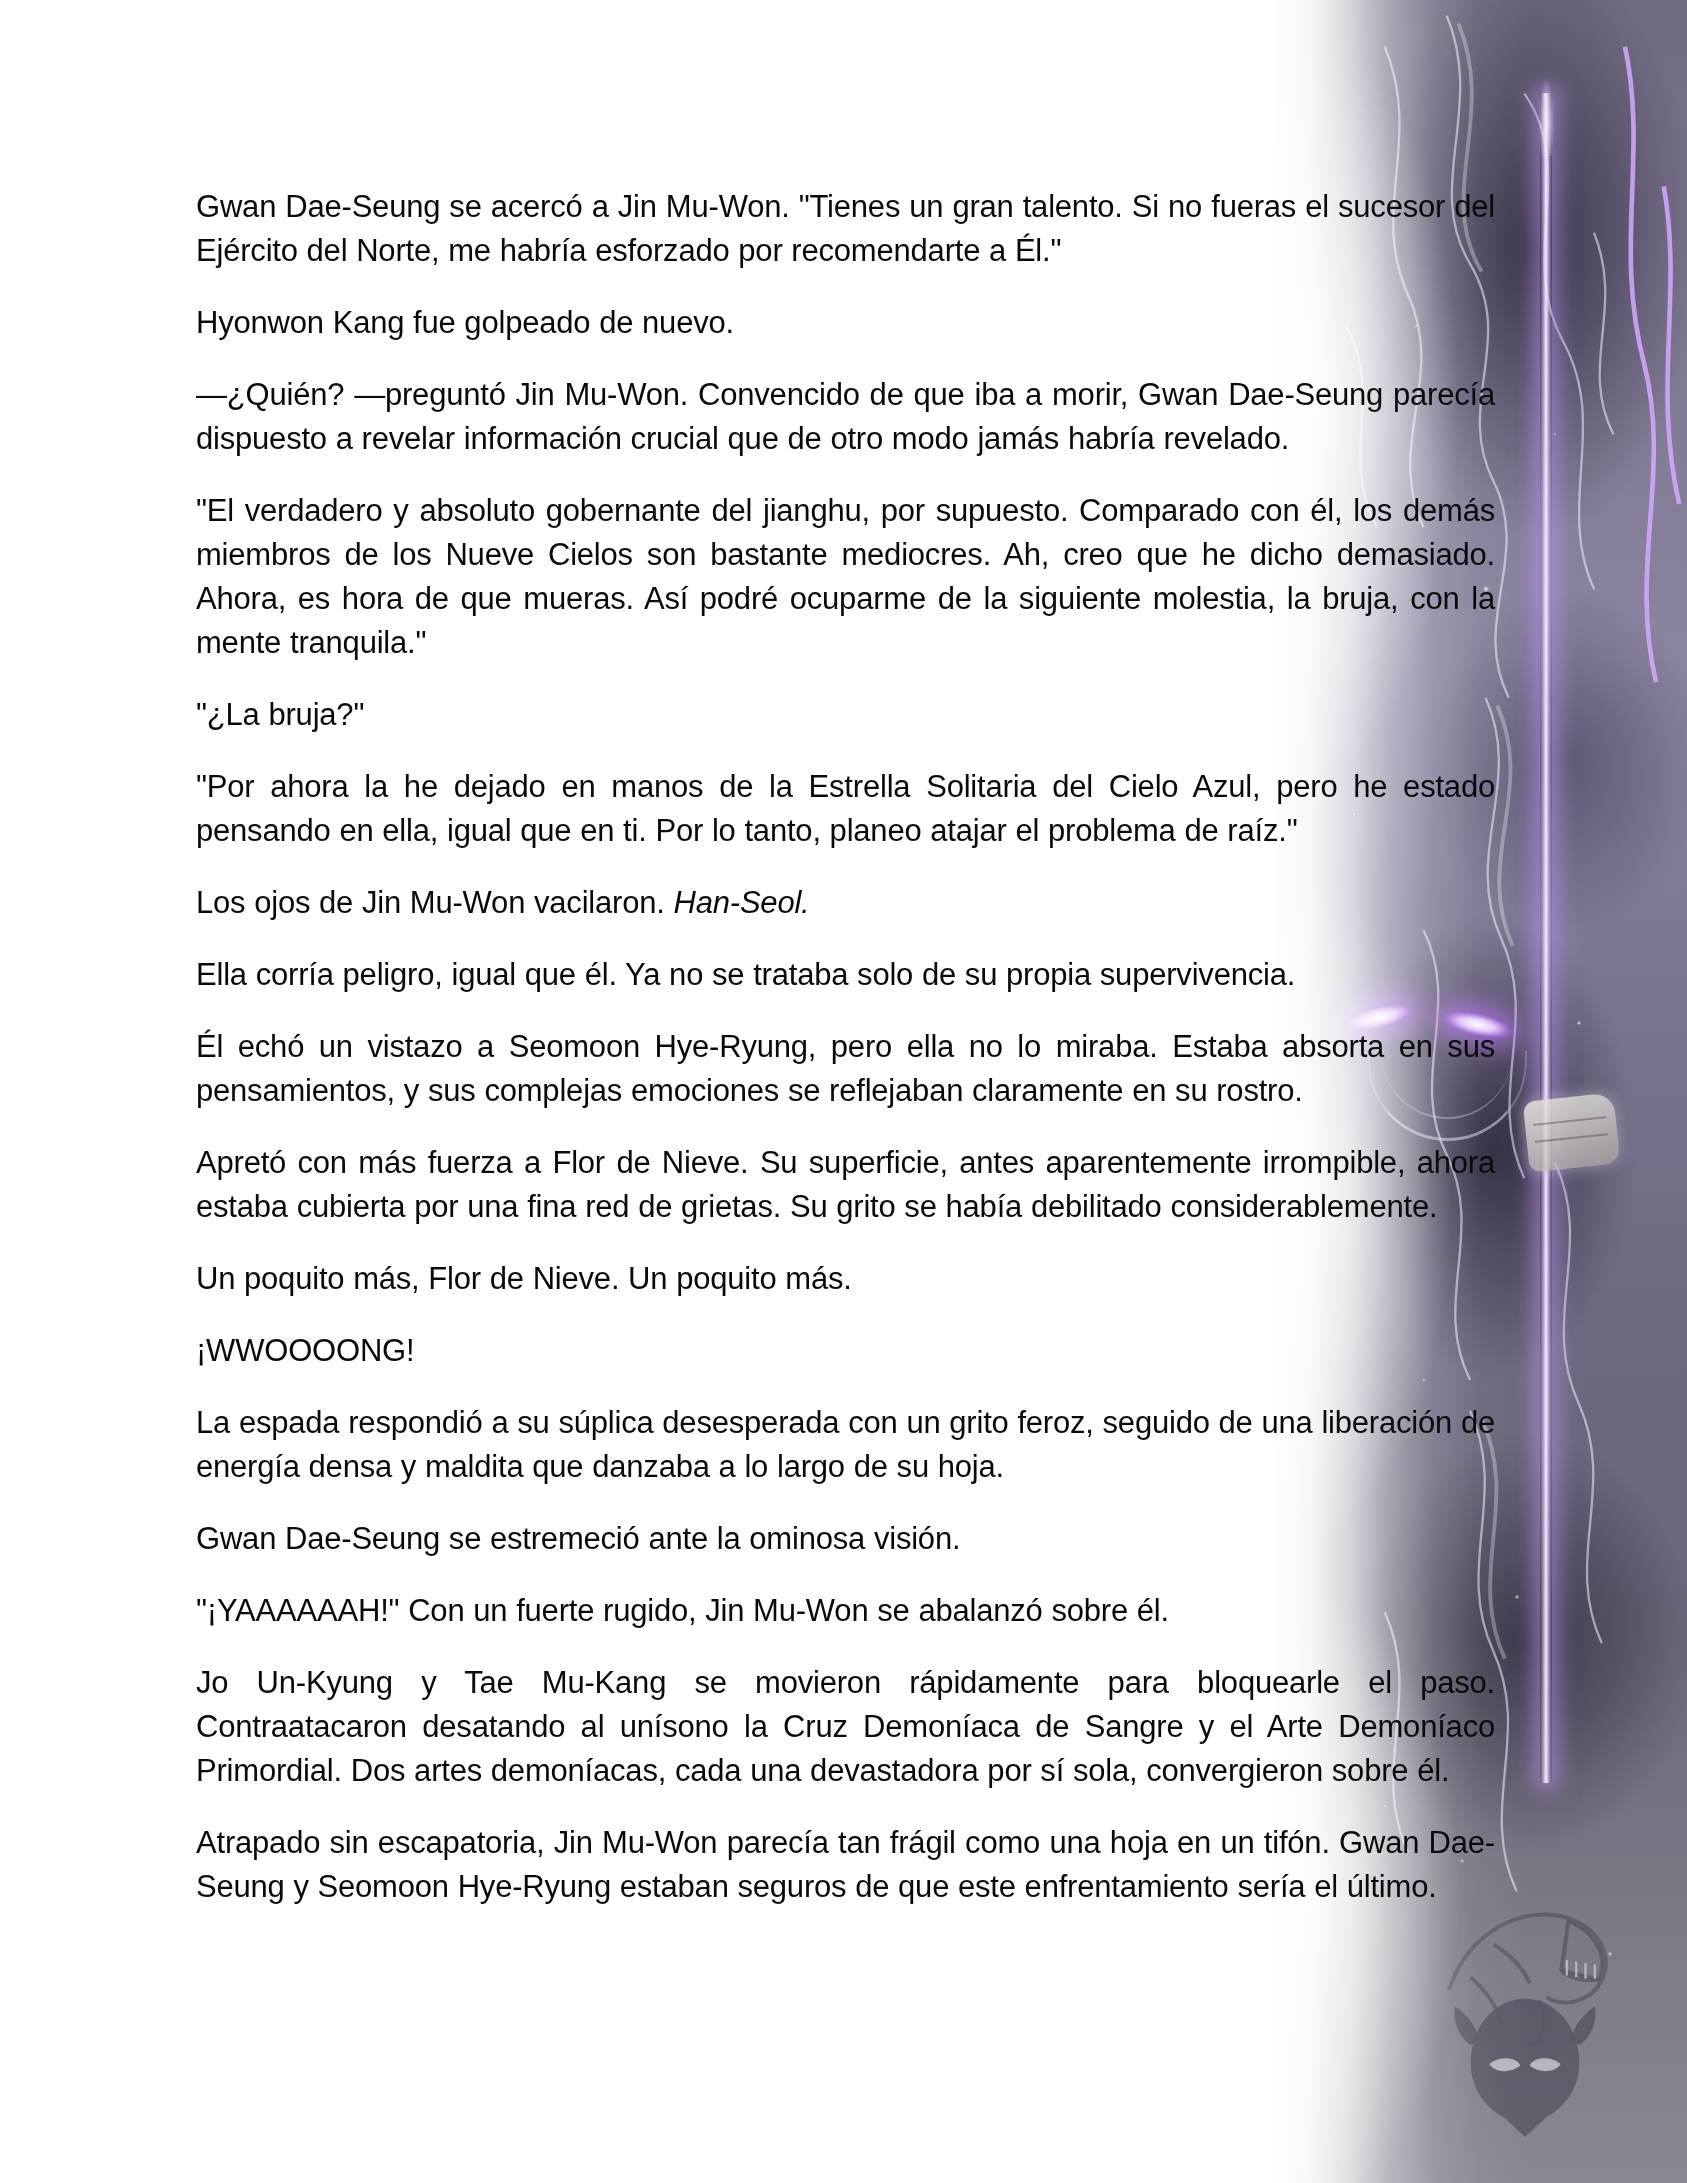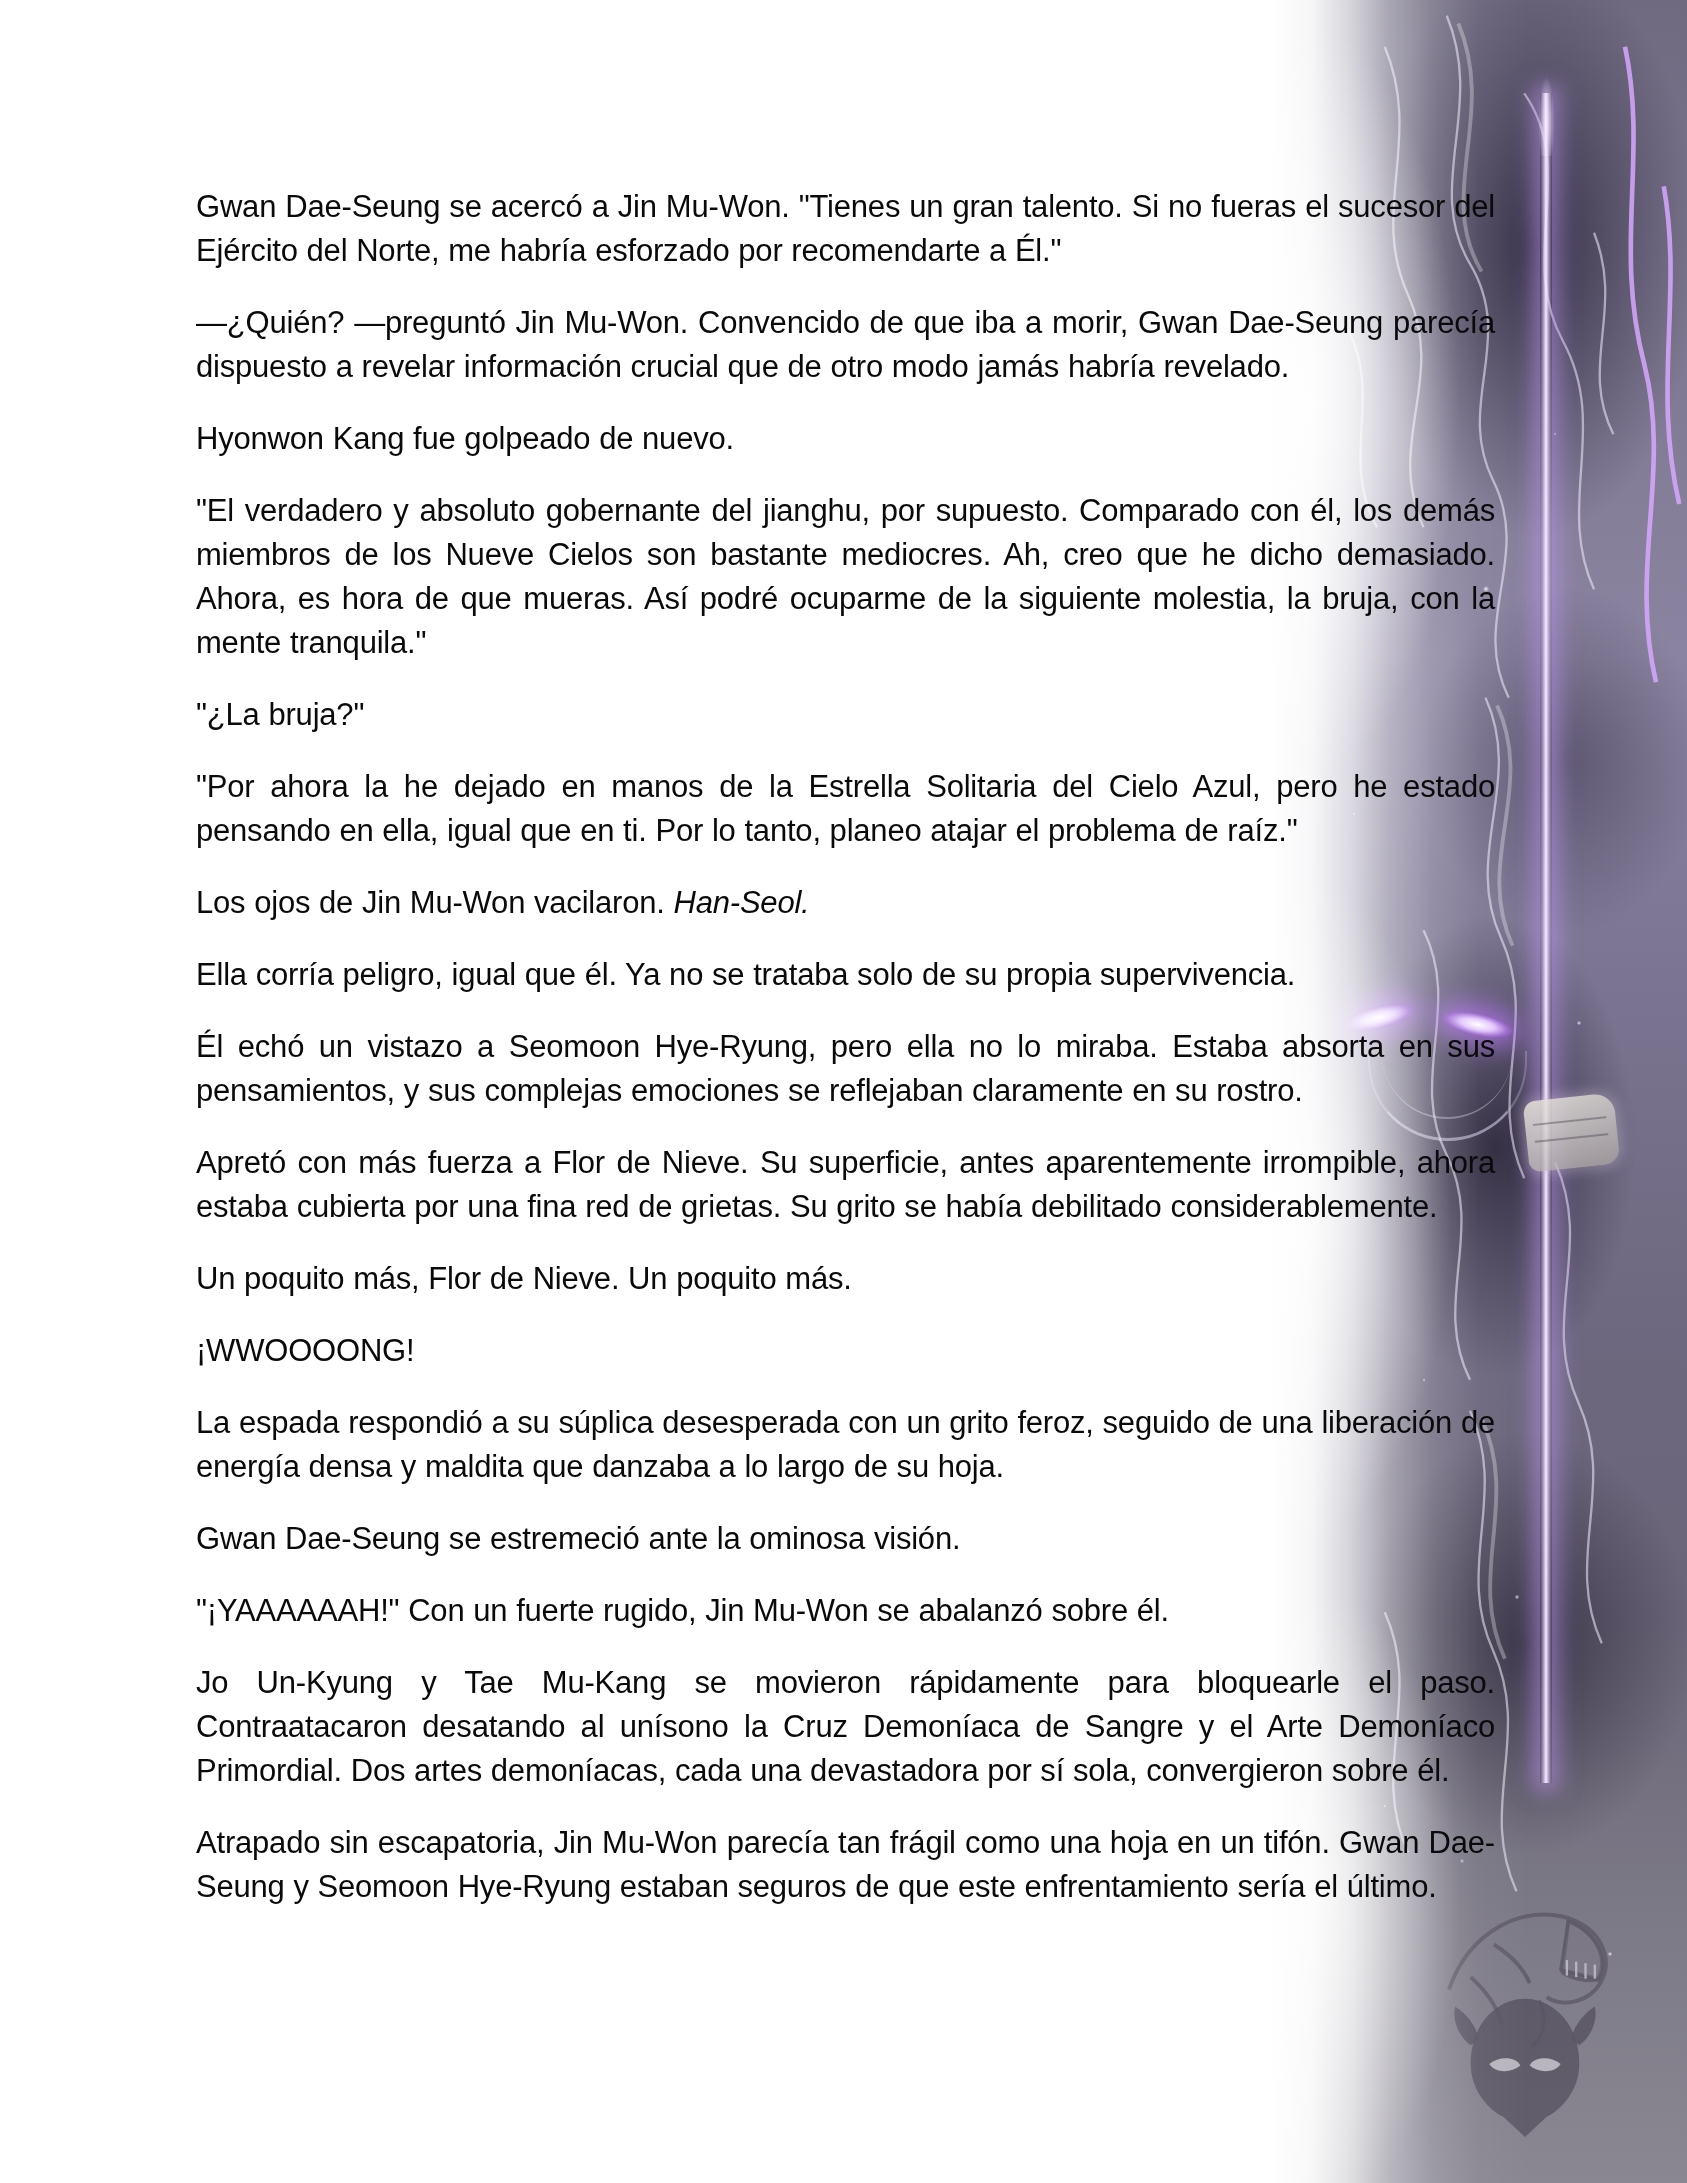--- a/index.html
+++ b/index.html
@@ -291,22 +291,22 @@
       <path d="M 136 234 C 142 222, 164 222, 176 232 C 168 244, 148 244, 136 234 Z" fill="rgba(244,242,248,0.9)"></path>
     </svg>
 
     <div class="sparkles"></div>
     <div class="art-feather"></div>
     <div class="art-feather-2"></div>
   </div>
 
   <div class="content">
     <p class="para">Gwan Dae-Seung se acercó a Jin Mu-Won. "Tienes un gran talento. Si no fueras el sucesor del Ejército del Norte, me habría esforzado por recomendarte a Él."</p>
+    <p class="para">Hyonwon Kang fue golpeado de nuevo.</p>
     <p class="para">—¿Quién? —preguntó Jin Mu-Won. Convencido de que iba a morir, Gwan Dae-Seung parecía dispuesto a revelar información crucial que de otro modo jamás habría revelado.</p>
-    <p class="para">Hyonwon Kang fue golpeado de nuevo.</p>
     <p class="para">"El verdadero y absoluto gobernante del jianghu, por supuesto. Comparado con él, los demás miembros de los Nueve Cielos son bastante mediocres. Ah, creo que he dicho demasiado. Ahora, es hora de que mueras. Así podré ocuparme de la siguiente molestia, la bruja, con la mente tranquila."</p>
     <p class="para">"¿La bruja?"</p>
     <p class="para">"Por ahora la he dejado en manos de la Estrella Solitaria del Cielo Azul, pero he estado pensando en ella, igual que en ti. Por lo tanto, planeo atajar el problema de raíz."</p>
     <p class="para"><span>Los ojos de Jin Mu-Won vacilaron. </span><em>Han-Seol.</em></p>
     <p class="para">Ella corría peligro, igual que él. Ya no se trataba solo de su propia supervivencia.</p>
     <p class="para">Él echó un vistazo a Seomoon Hye-Ryung, pero ella no lo miraba. Estaba absorta en sus pensamientos, y sus complejas emociones se reflejaban claramente en su rostro.</p>
     <p class="para">Apretó con más fuerza a Flor de Nieve. Su superficie, antes aparentemente irrompible, ahora estaba cubierta por una fina red de grietas. Su grito se había debilitado considerablemente.</p>
     <p class="para italic">Un poquito más, Flor de Nieve. Un poquito más.</p>
     <p class="para">¡WWOOOONG!</p>
     <p class="para">La espada respondió a su súplica desesperada con un grito feroz, seguido de una liberación de energía densa y maldita que danzaba a lo largo de su hoja.</p>

